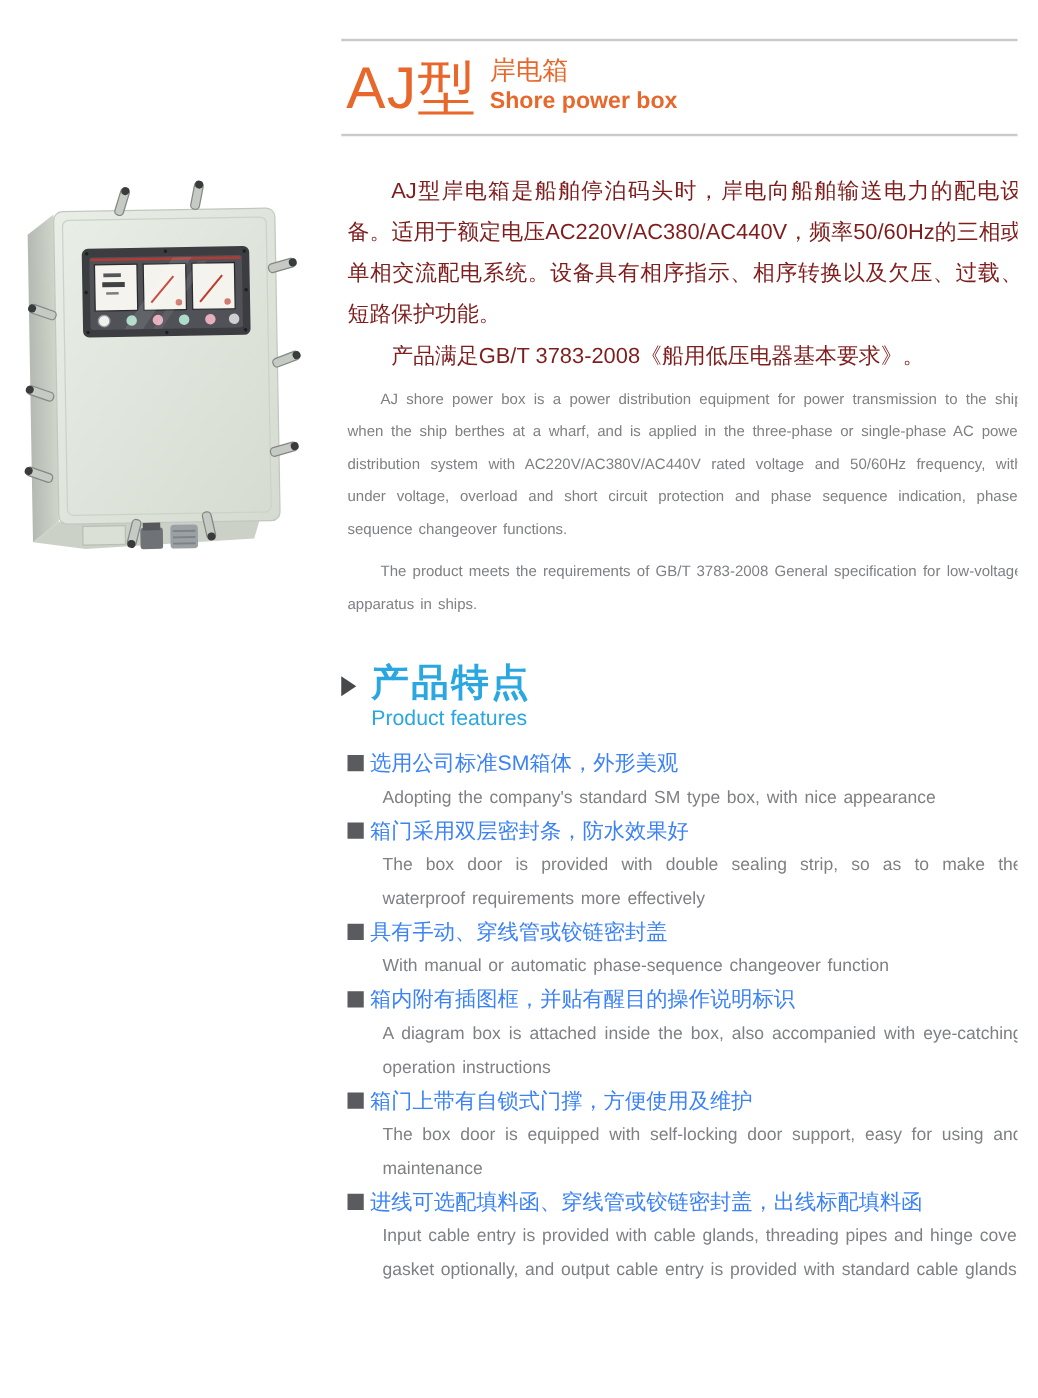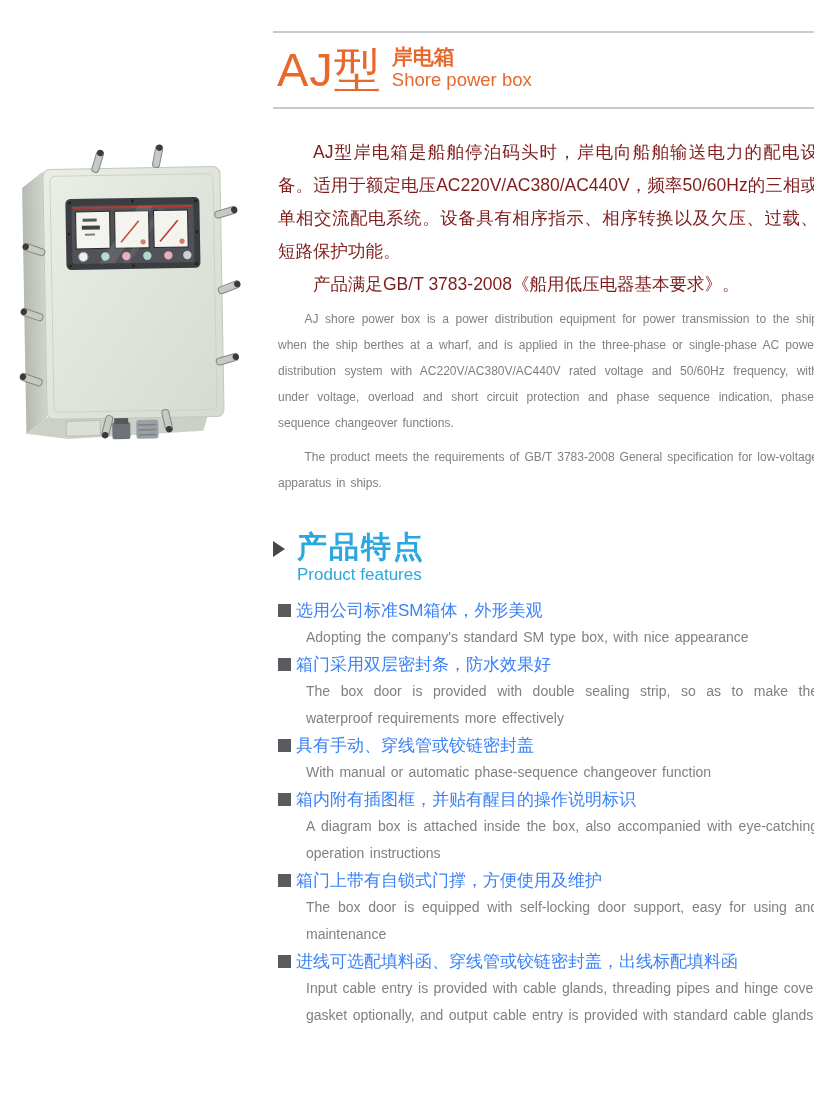--- a/index.html
+++ b/index.html
@@ -9,22 +9,22 @@
 
   
   .rule { position:absolute; left:273px; width:545px; height:2px; background:#c9cacc; }
   .rule-top { top:31px; }
   .rule-mid { top:107px; }
 
   
   .title-row { position:absolute; left:277px; top:45px; display:flex; align-items:flex-end; color:#e8682c; }
   .model { font-size:47px; line-height:0.95; letter-spacing:1px; font-weight:400; }
   .title-sub { margin-left:10px; margin-bottom:2px; }
-  .title-sub-zh { font-size:21px; font-weight:700; line-height:1.15; }
-  .title-sub-en { font-size:18.5px; line-height:1.15; }
+  .title-sub-zh { font-size:21px; font-weight:400; line-height:1.15; }
+  .title-sub-en { font-size:18.5px; line-height:1.15;font-weight:bold; }
 
   
   .section { position:absolute; left:273px; width:545px; }
   .sec-overview { top:131px; }
   .sec-features { top:531px; }
   .section-head { display:flex; align-items:flex-start; }
   .tri { width:0; height:0; border-left:12px solid #47484a; border-top:8px solid transparent;
          border-bottom:8px solid transparent; margin-top:10px; flex:0 0 auto; }
   .head-col { margin-left:12px; }
   .head-zh { font-size:30px; font-weight:700; color:#2aa7e0; line-height:1.05; letter-spacing:2px; }

